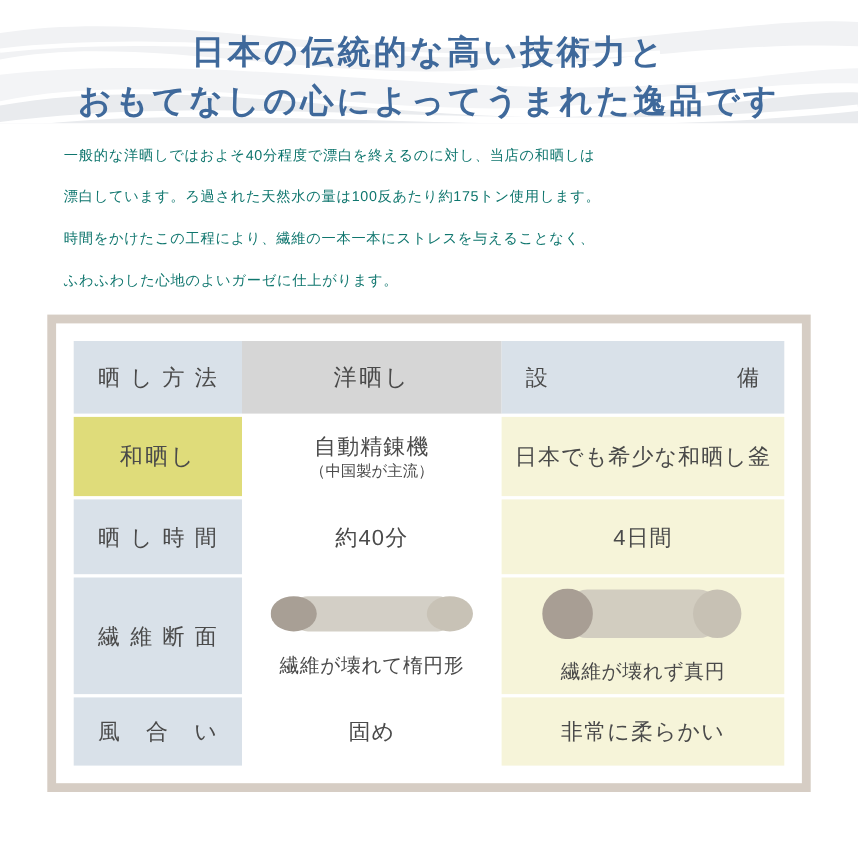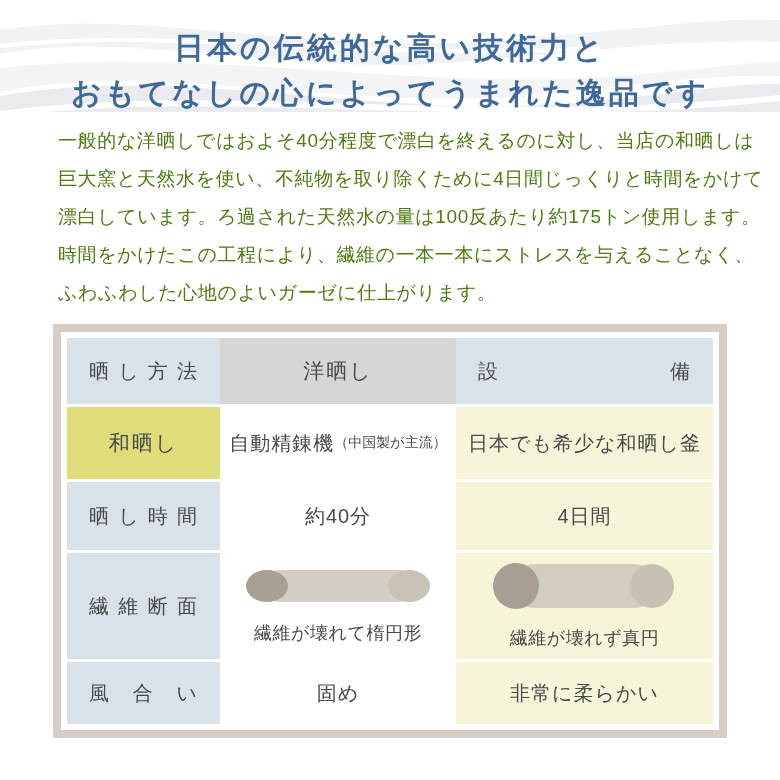--- a/index.html
+++ b/index.html
@@ -16,48 +16,48 @@
     position:relative;z-index:2;text-align:center;
     font-family:"DejaVu Serif","Liberation Serif",serif;
     color:#3f699b;font-weight:600;font-size:30px;letter-spacing:3px;
     line-height:1;
   }
   .hero-title .t1{padding-top:33px;}
   .hero-title .t2{margin-top:15px;}
   
   .intro{
     margin:10px 58px 0 58px;
-    font-size:19px;line-height:38px;letter-spacing:0.6px;color:#4d7c0f;
+    font-size:13px;line-height:38px;letter-spacing:0.6px;color:#0f766e;
   }
   .intro div{white-space:nowrap;}
   
   .tablewrap{
     width:646px;margin:12px auto 0 auto;
-    border:8px solid #d6cdc4;background:#ffffff;padding:6px;
+    border:8px solid #d6cdc4;background:#ffffff;padding:16px;
   }
   .grid{
     display:grid;
     grid-template-columns:153px 236px 257px;
     grid-template-rows:66px 72px 68px 106px 62px;
     row-gap:3px;column-gap:0;
     background:#ffffff;
   }
   .cell{
     display:flex;align-items:center;justify-content:center;
     font-size:20px;letter-spacing:1px;color:#4a4a4a;
   }
   .lab span{
     display:block;flex:1;padding:0 22px;
     text-align:justify;text-align-last:justify;
   }
   .hlab{background:#f2f1ef;}
   .lab{background:#d9e1e9;}
   .hw{background:#d6d6d6;font-size:21px;letter-spacing:2px;align-items:center;}
   .hj{background:#dfdc7a;font-size:21px;letter-spacing:2px;}
-  .cw{background:#ffffff;}
+  .cw{background:#ffffff;flex-direction:column;}
   .cj{background:#f6f4d9;}
   .note{font-size:14px;letter-spacing:0;}
   .fibercell{flex-direction:column;justify-content:center;}
   .fibercell svg{display:block;}
   .caption{margin-top:17px;font-size:18px;letter-spacing:0.5px;}
 </style>
 </head>
 <body>
 
 <div class="hero">
@@ -70,21 +70,20 @@
     <path fill="#eceef0" opacity="0.85" d="M0,140 C240,112 520,154 780,130 L780,160 L0,160 Z"></path>
   </svg>
   <div class="hero-title">
     <div class="t1">日本の伝統的な高い技術力と</div>
     <div class="t2">おもてなしの心によってうまれた逸品です</div>
   </div>
 </div>
 
 <div class="intro">
   <div>一般的な洋晒しではおよそ40分程度で漂白を終えるのに対し、当店の和晒しは</div>
-  <div>巨大窯と天然水を使い、不純物を取り除くために4日間じっくりと時間をかけて</div>
   <div>漂白しています。ろ過された天然水の量は100反あたり約175トン使用します。</div>
   <div>時間をかけたこの工程により、繊維の一本一本にストレスを与えることなく、</div>
   <div>ふわふわした心地のよいガーゼに仕上がります。</div>
 </div>
 
 <div class="tablewrap">
   <div class="grid">
 
     <div class="cell lab hlab">
       <span>晒し方法</span>

